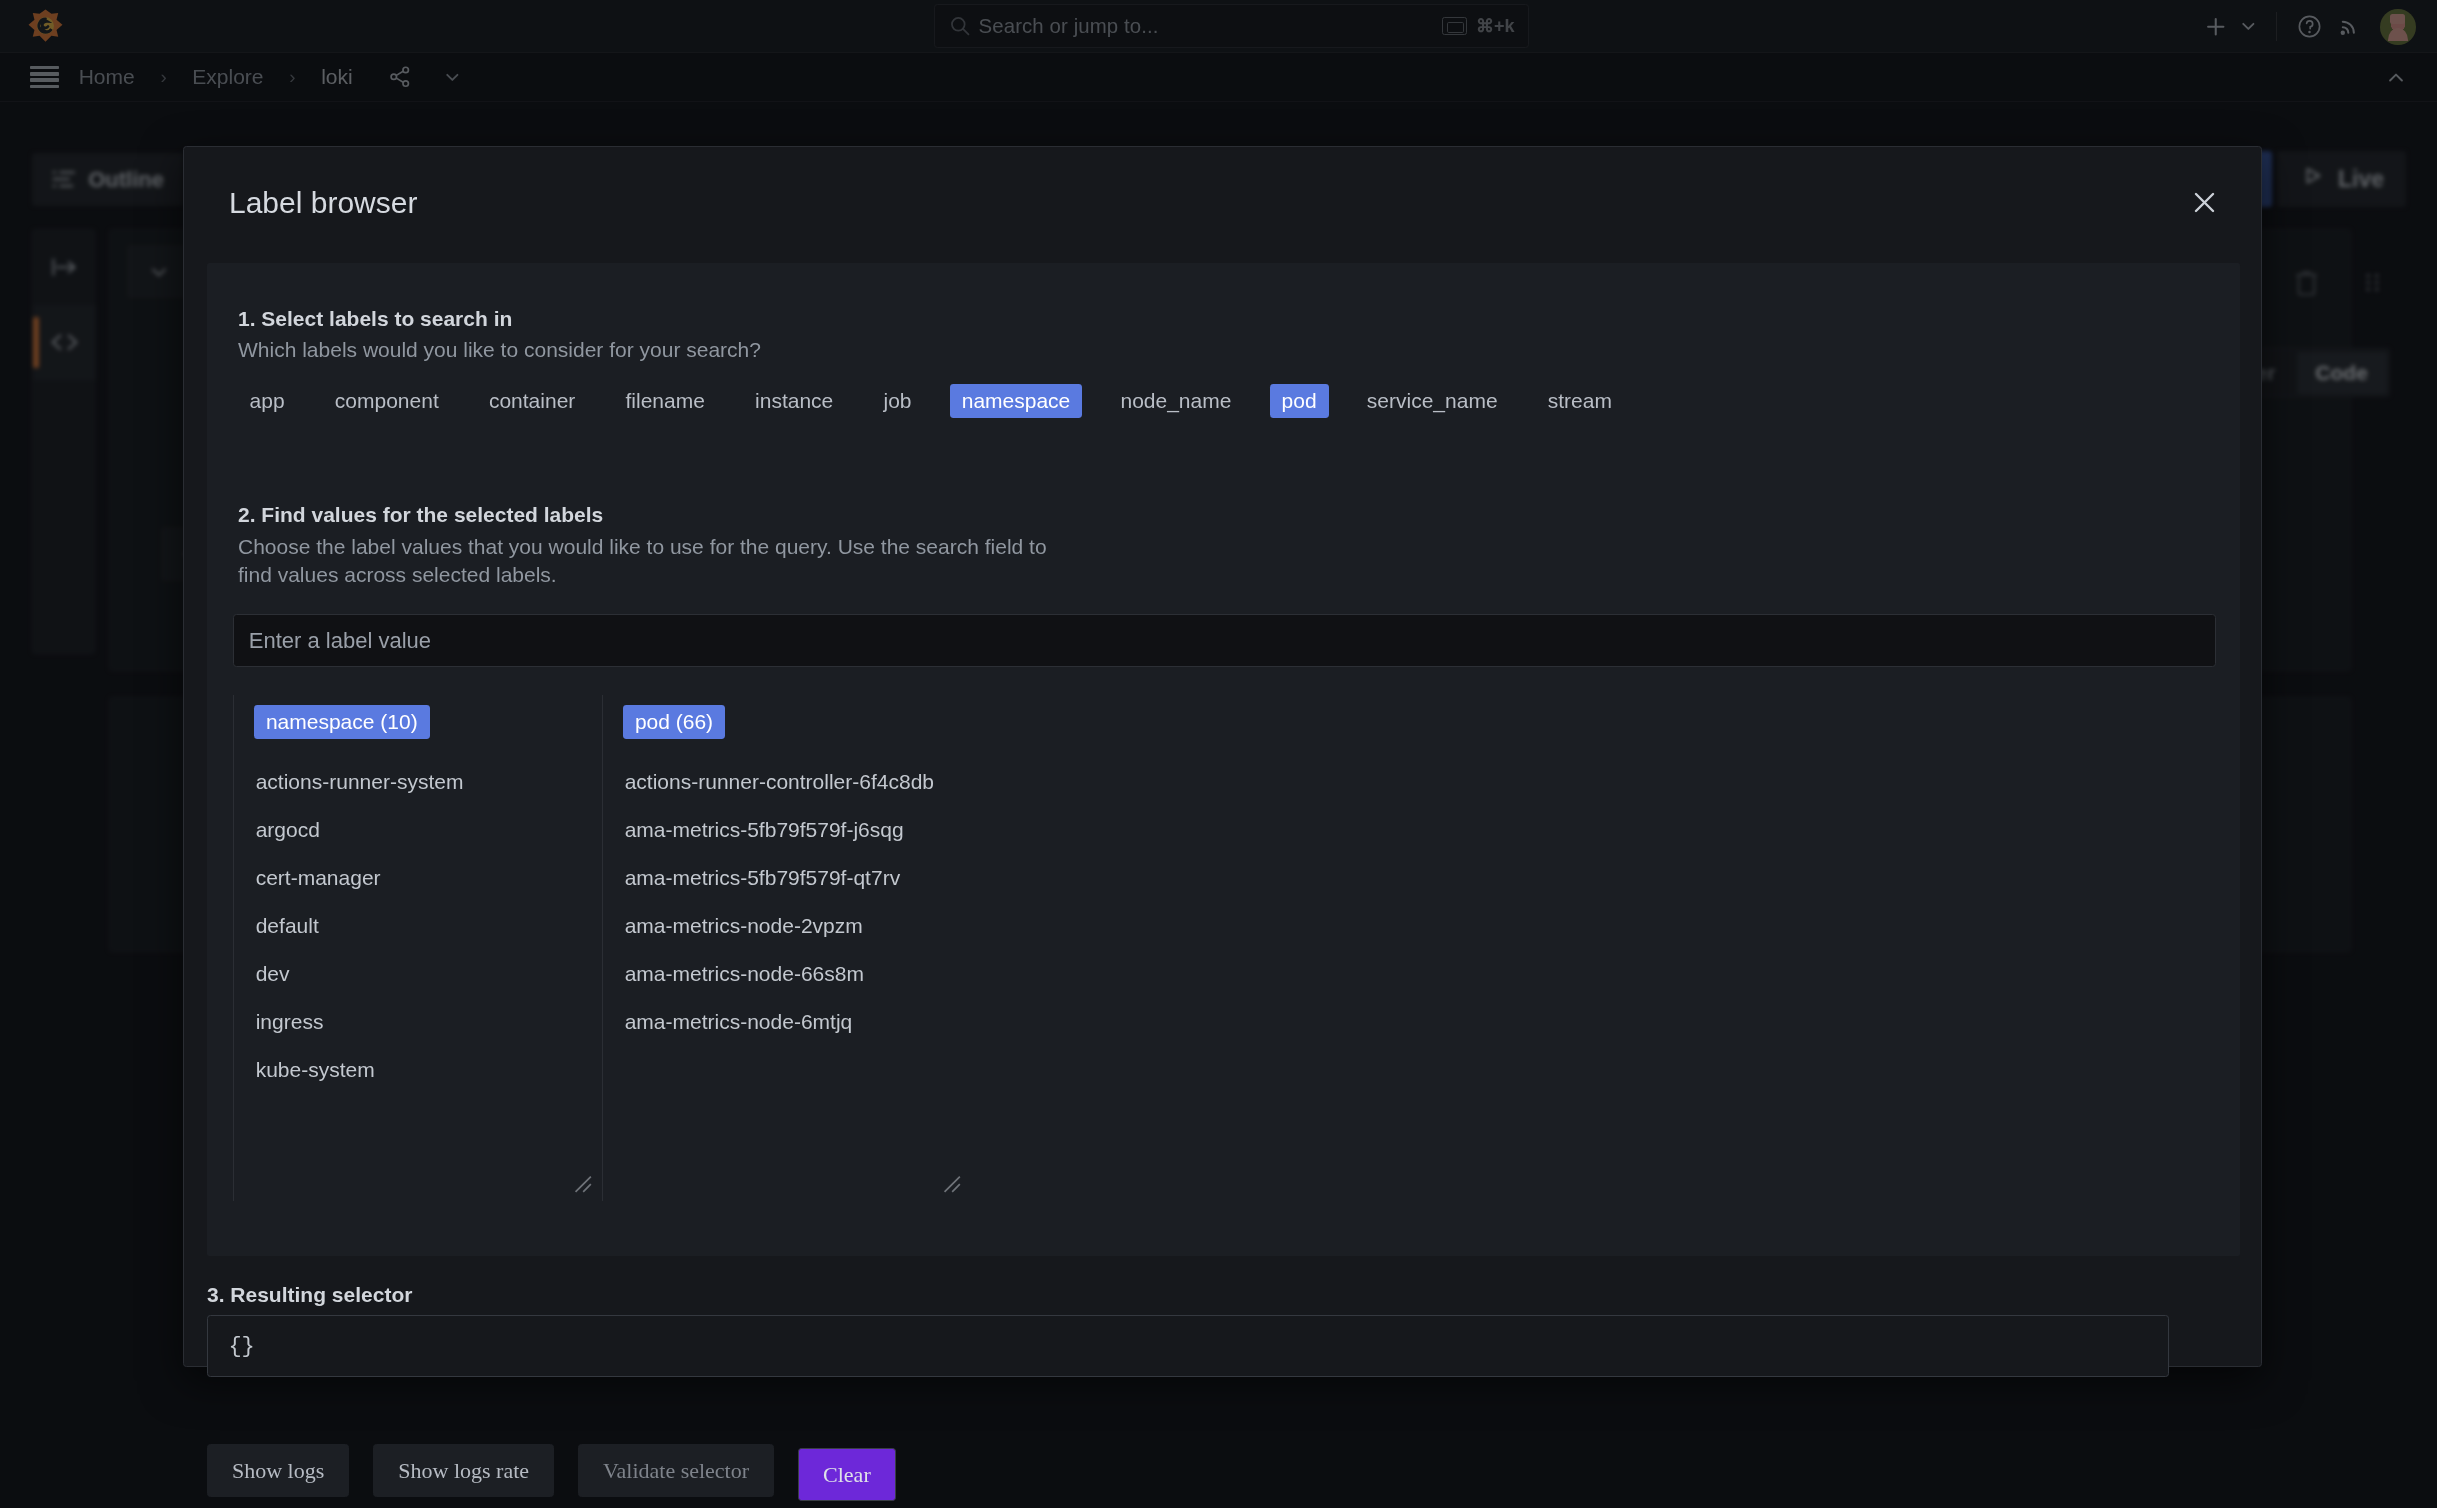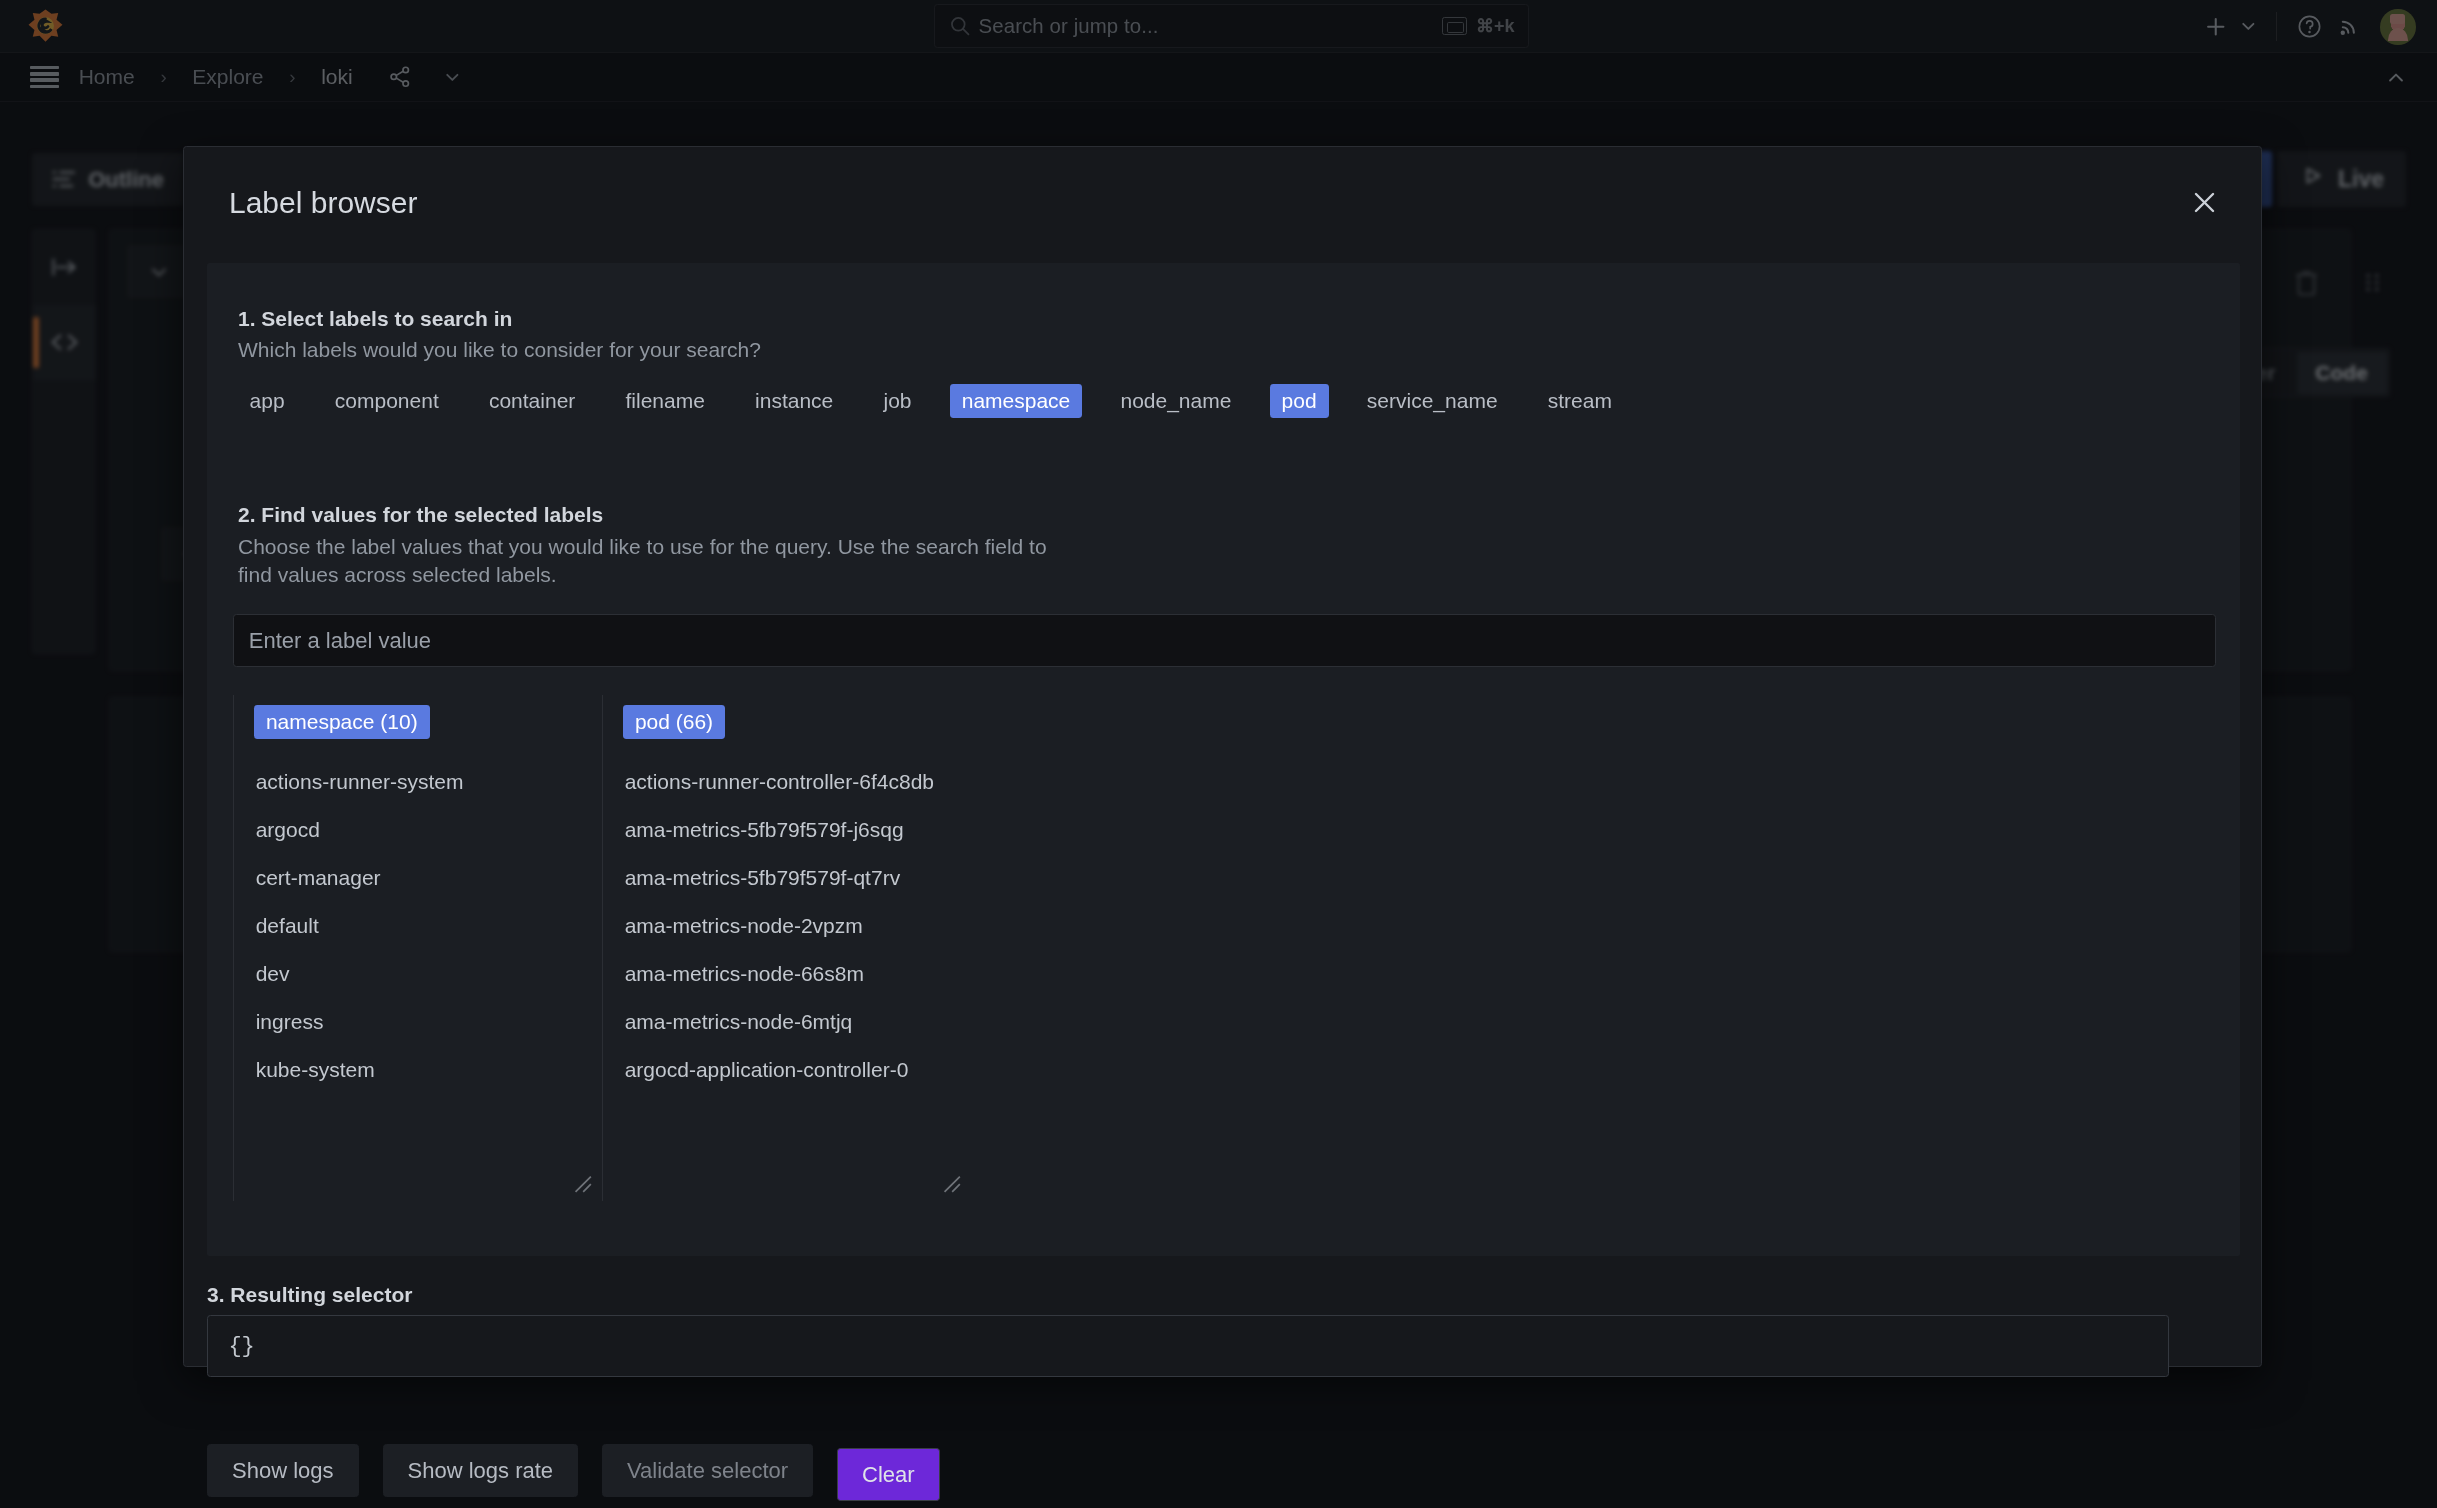--- a/index.html
+++ b/index.html
@@ -229,21 +229,21 @@
 
   .btn-row { position: absolute; left: 23px; top: 1293px; display: flex; align-items: center; gap: 24px; }
   .abtn {
     height: 53px; padding: 16px 24px;
     background: #1c1f24;
     border: 0.8px solid #1c1f24;
     border-radius: 3.4px;
     color: #b6bbc3; font-size: 22px;
     display: flex; align-items: center;
     cursor: pointer;
-    font-family: Liberation Sans, sans-serif;
+    font-family: Liberation Serif, serif;
   }
   .abtn.muted { color: #7e838b; }
   .abtn.strong { background: #6d28d9; border-color: #3a3e45; color: #dfe3e8; margin-top: 8px; }
 </style>
 </head>
 <body>
 
 <div class="topbar">
   <div class="brand-logo">
     <svg viewBox="0 0 46 46" width="39" height="39">
@@ -484,21 +484,20 @@
 
       <div class="vcol">
         <span class="vcol-head">pod (66)</span>
         <div class="vlist">
           <div class="vitem">actions-runner-controller-6f4c8db</div>
           <div class="vitem">ama-metrics-5fb79f579f-j6sqg</div>
           <div class="vitem">ama-metrics-5fb79f579f-qt7rv</div>
           <div class="vitem">ama-metrics-node-2vpzm</div>
           <div class="vitem">ama-metrics-node-66s8m</div>
           <div class="vitem">ama-metrics-node-6mtjq</div>
-          <div class="vitem">argocd-application-controller-0</div>
         </div>
         <span class="resize-handle">
           <svg viewBox="0 0 24 24" width="20.4" height="20.4">
             <line x1="3" y1="21" x2="21" y2="3" stroke="#c3c8cf" stroke-width="2"></line>
             <line x1="12" y1="21" x2="21" y2="12" stroke="#c3c8cf" stroke-width="2"></line>
           </svg>
         </span>
       </div>
 
     </div>

